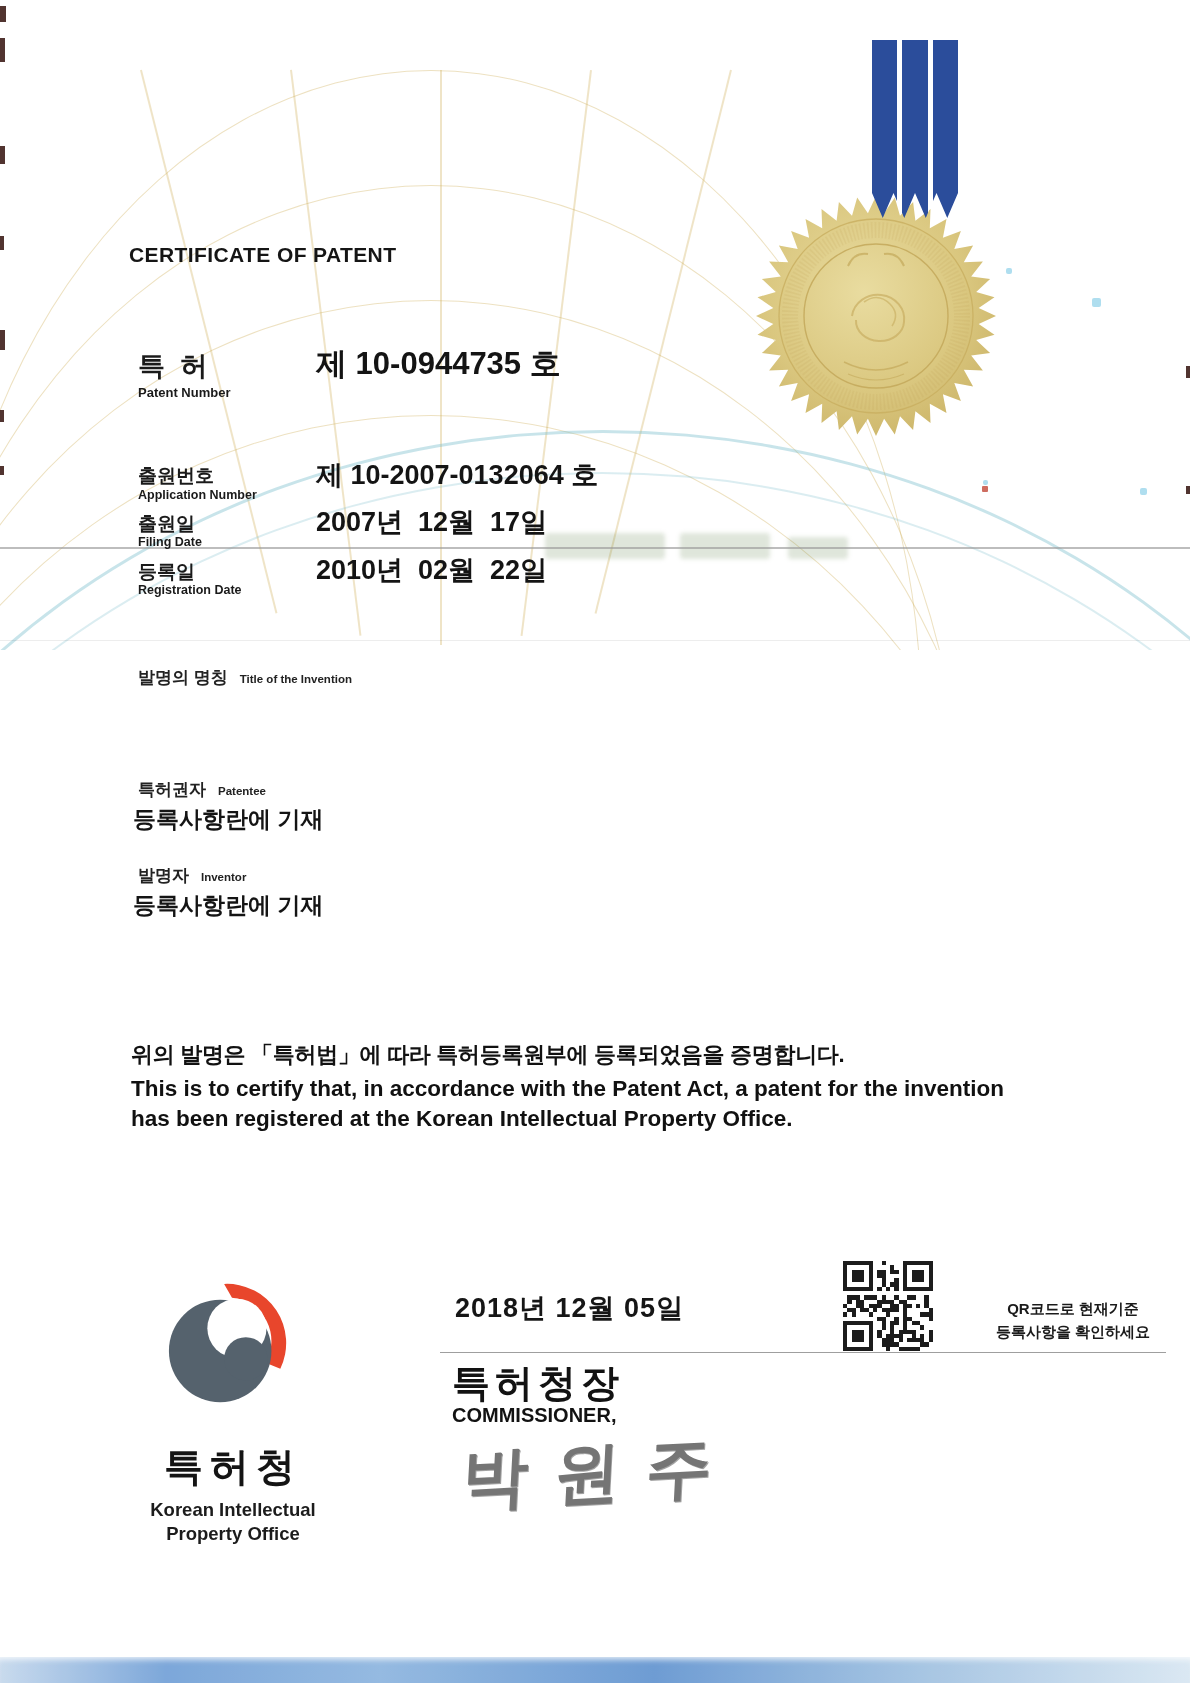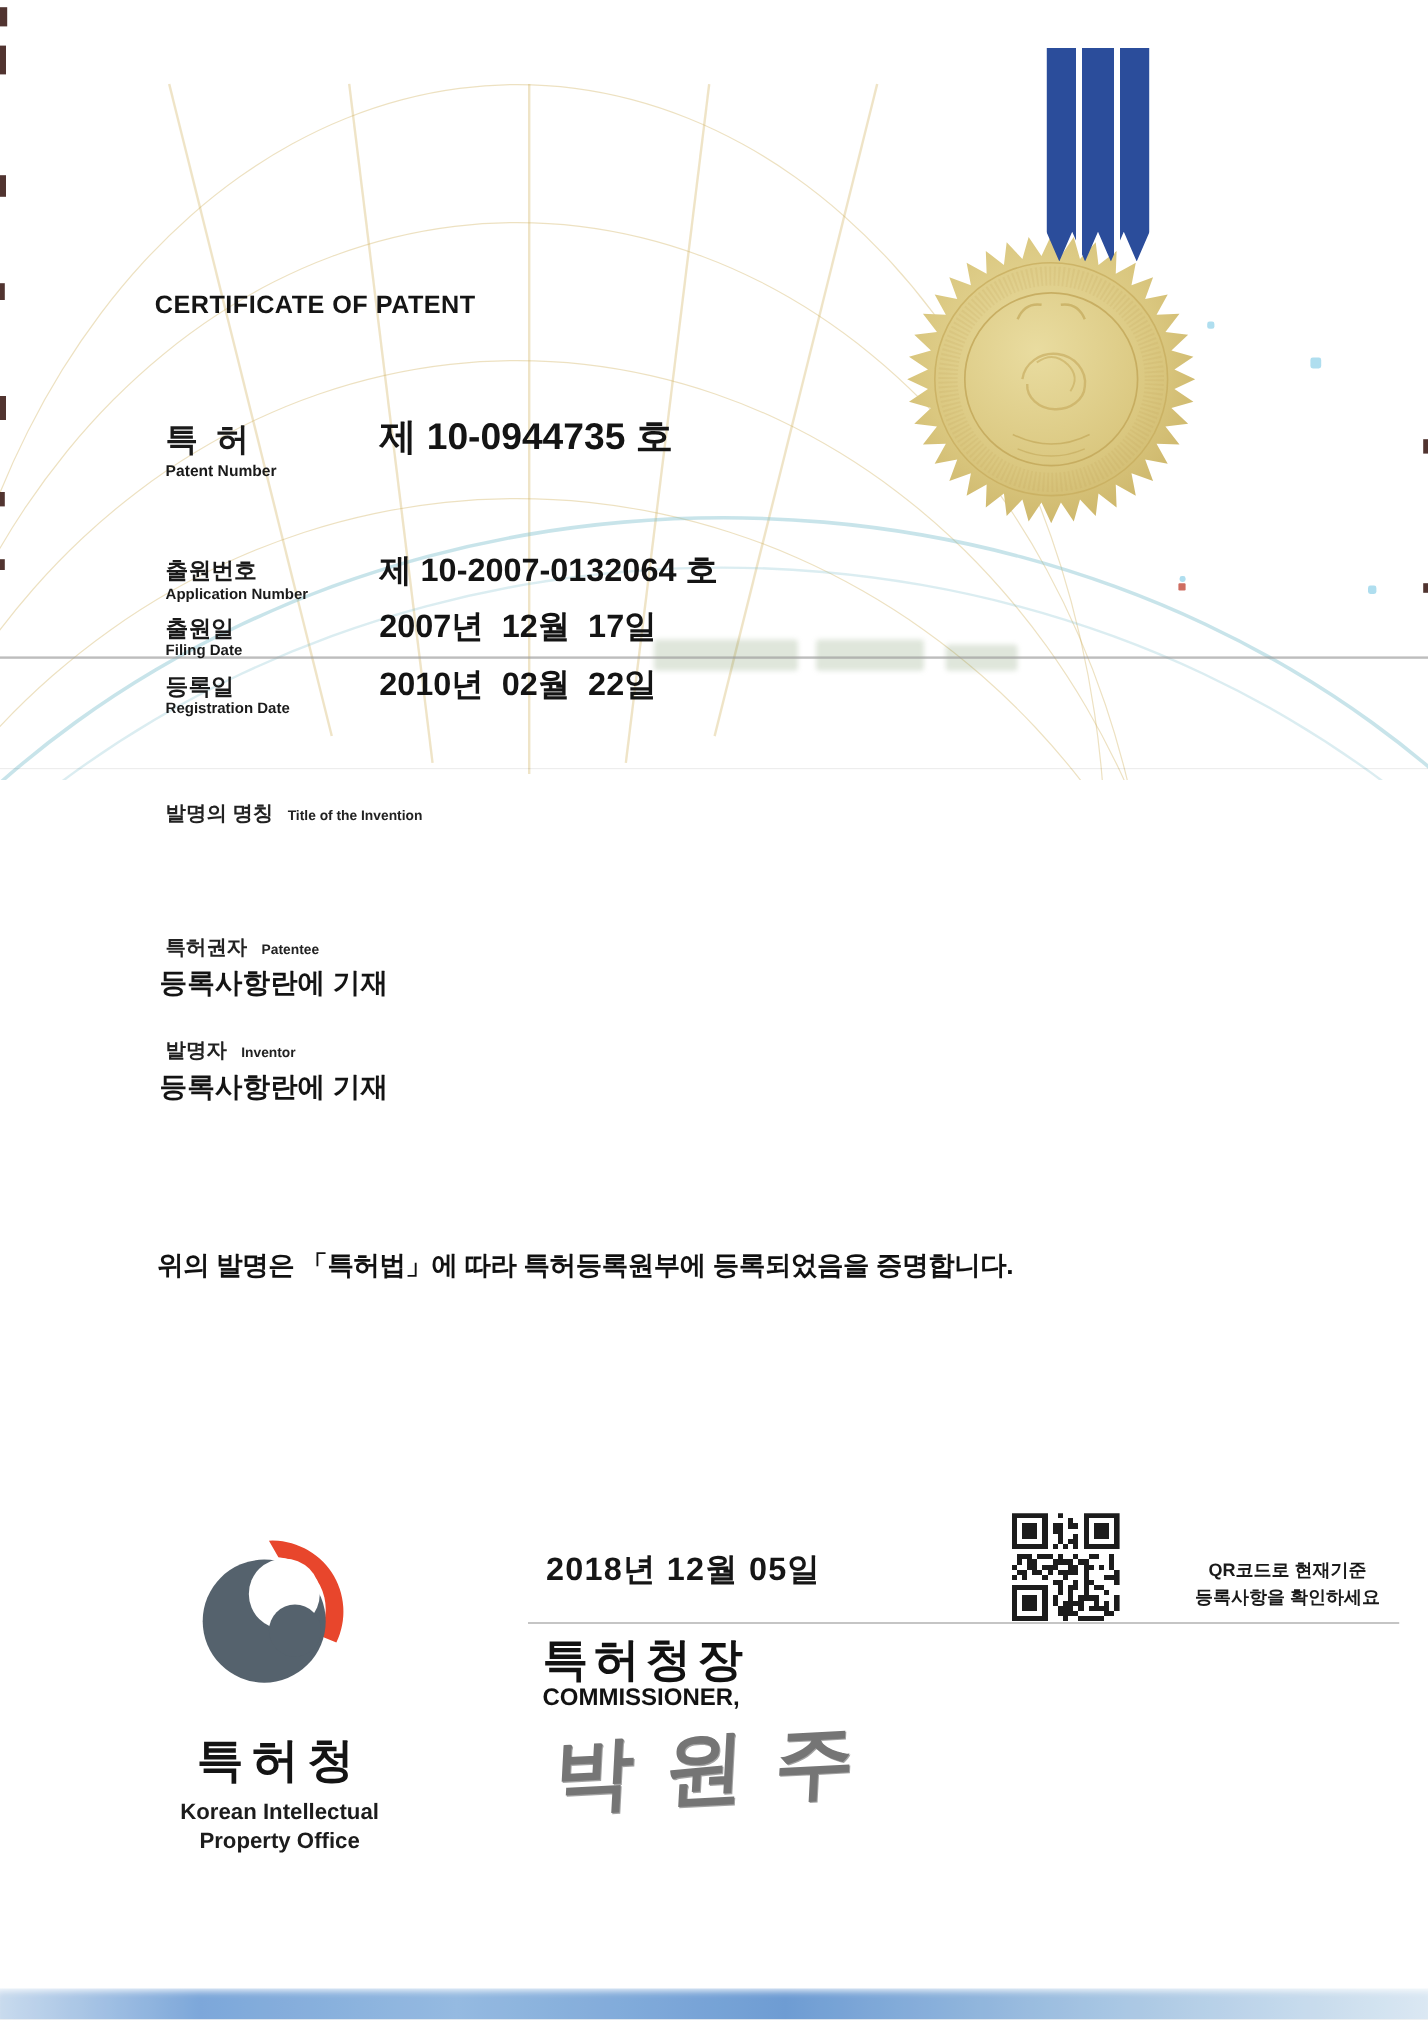--- a/index.html
+++ b/index.html
@@ -184,20 +184,24 @@
     <span>특허권자</span><span class="en">Patentee</span>
   </div>
   <div class="sec-value pat-value">등록사항란에 기재</div>
 
   <div class="sec-label invr-label">
     <span>발명자</span><span class="en">Inventor</span>
   </div>
   <div class="sec-value invr-value">등록사항란에 기재</div>
 
   <div class="abs stmt-ko">위의 발명은 「특허법」에 따라 특허등록원부에 등록되었음을 증명합니다.</div>
+  <div class="abs stmt-en">
+    <div>This is to certify that, in accordance with the Patent Act, a patent for the invention</div>
+    <div>has been registered at the Korean Intellectual Property Office.</div>
+  </div>
 
   <div class="abs issue-date">2018년 12월 05일</div>
 
   <svg class="qr" id="qr-svg" viewBox="0 0 21 21" shape-rendering="crispEdges">
       <rect x="0" y="0" width="21" height="21" fill="#ffffff"></rect>
       <rect x="0" y="0" width="7" height="7" fill="#1c1c1c"></rect>
       <rect x="1" y="1" width="5" height="5" fill="#ffffff"></rect>
       <rect x="2" y="2" width="3" height="3" fill="#1c1c1c"></rect>
       <rect x="14" y="0" width="7" height="7" fill="#1c1c1c"></rect>
       <rect x="15" y="1" width="5" height="5" fill="#ffffff"></rect>

